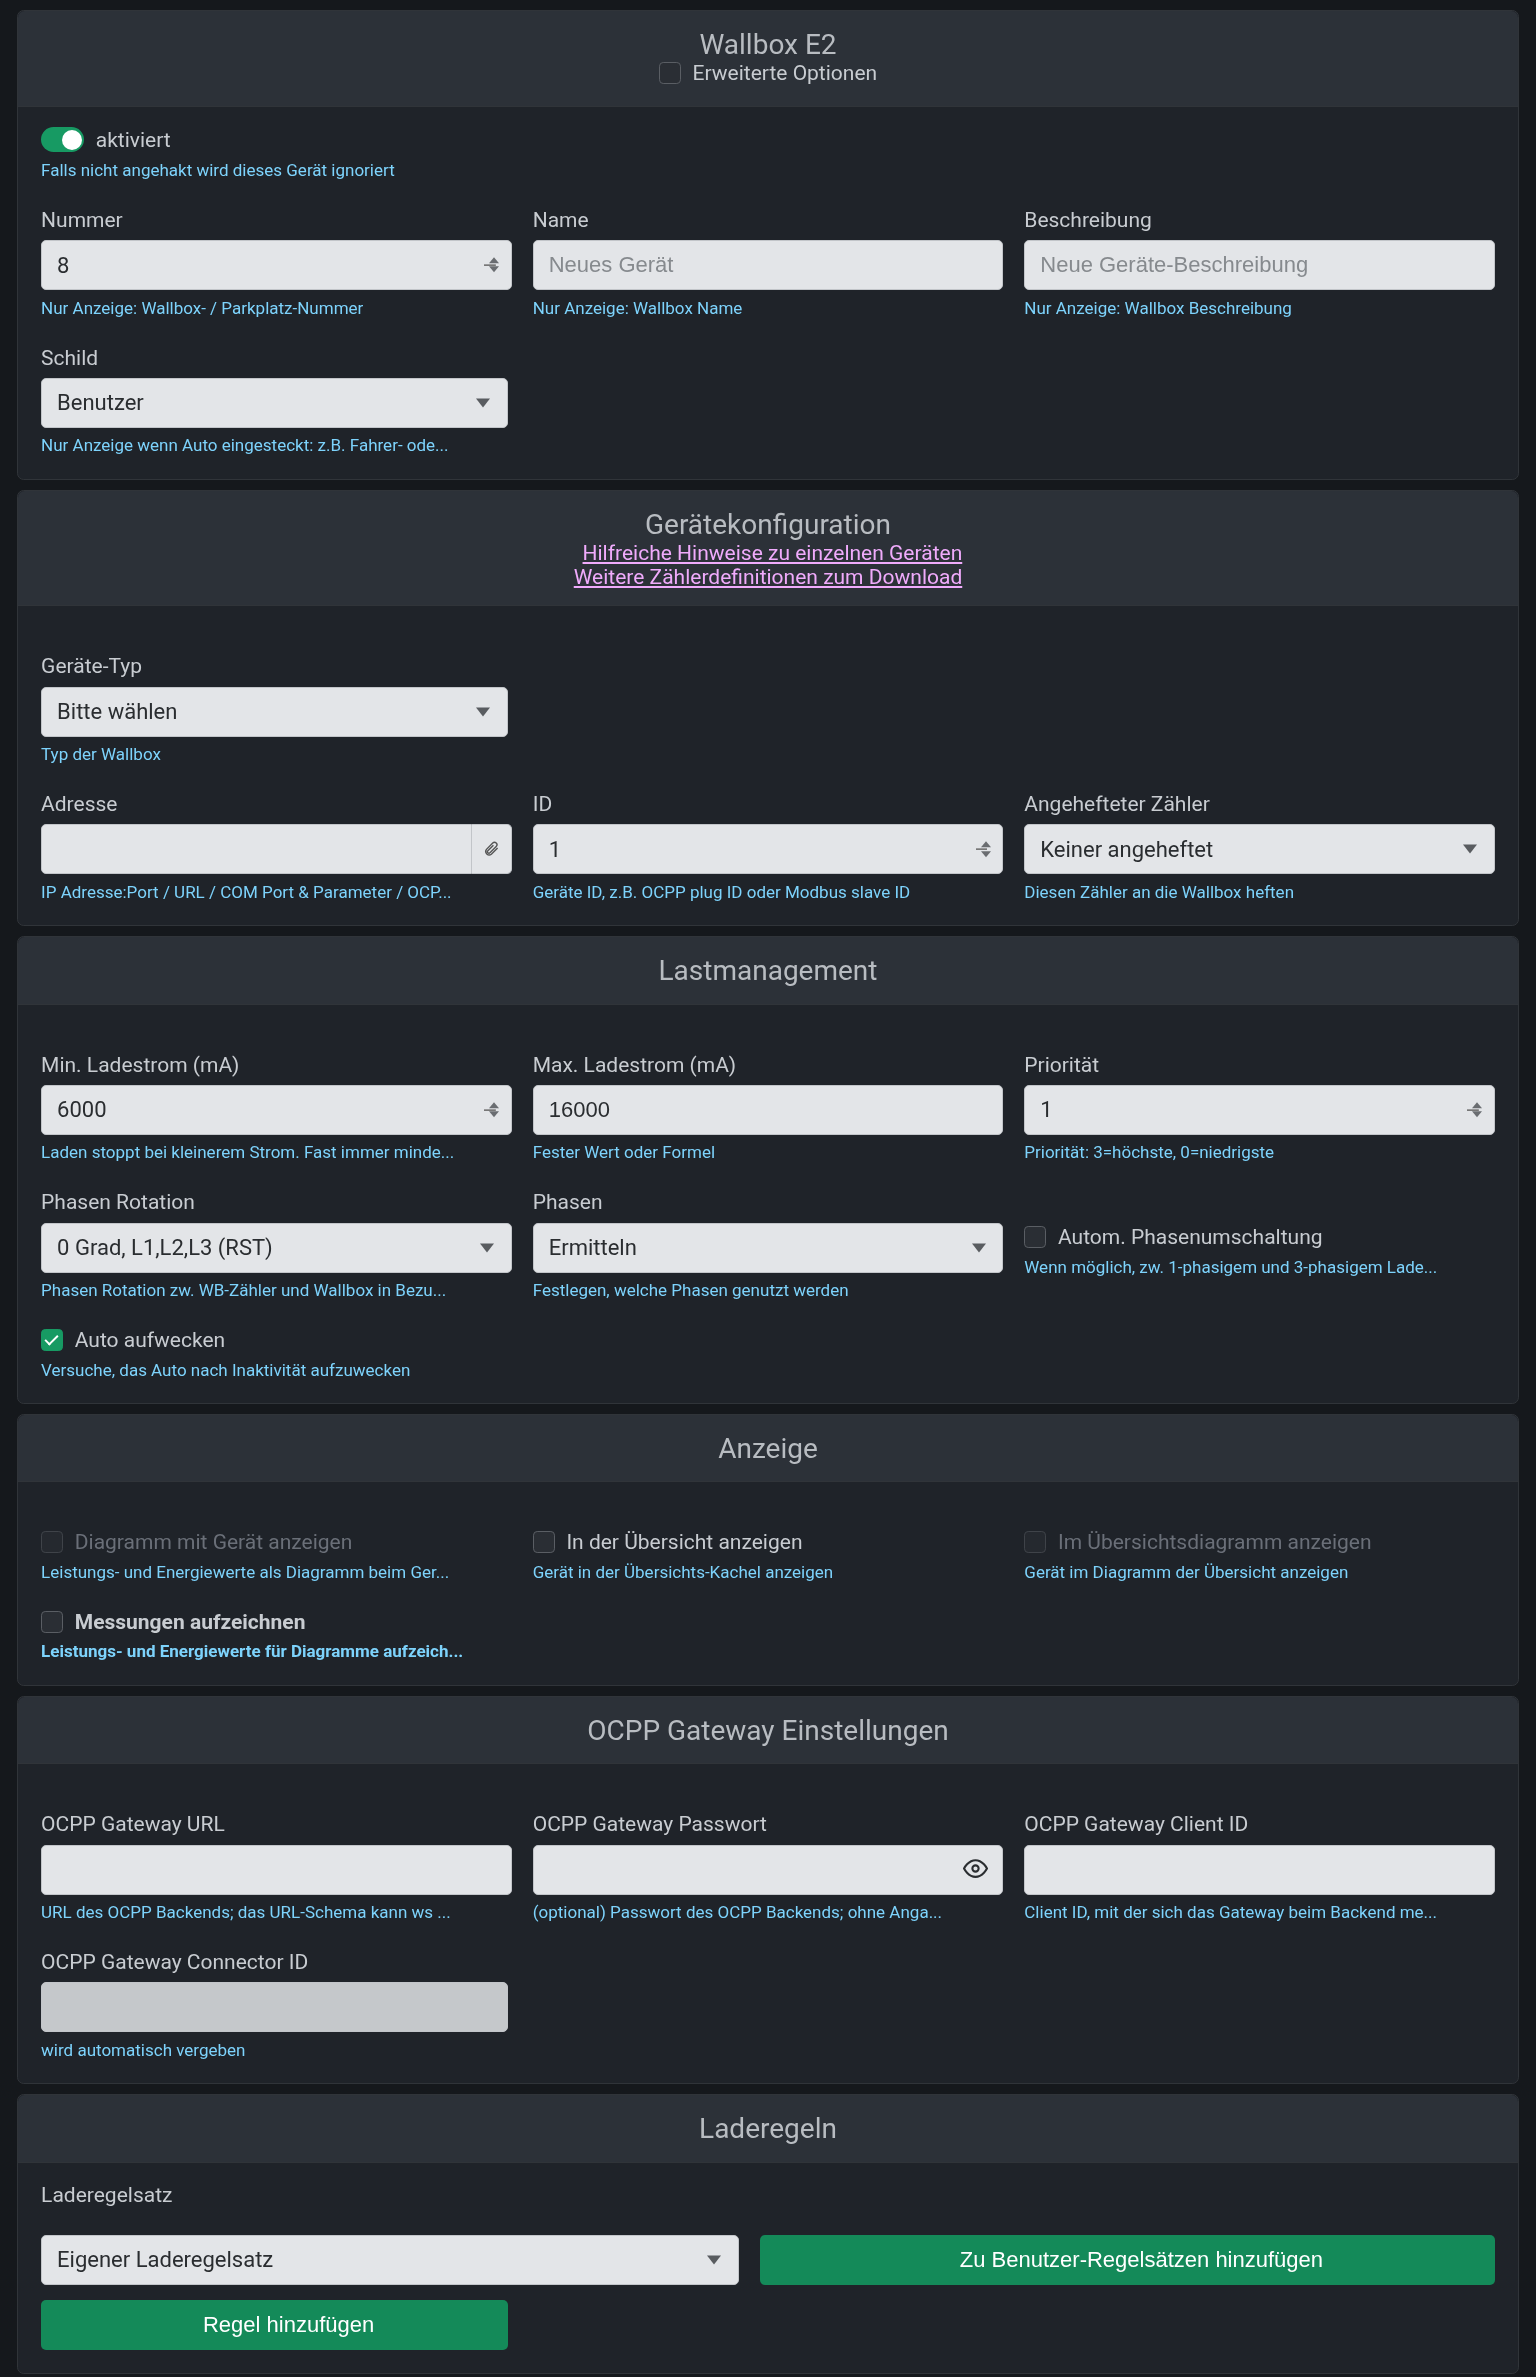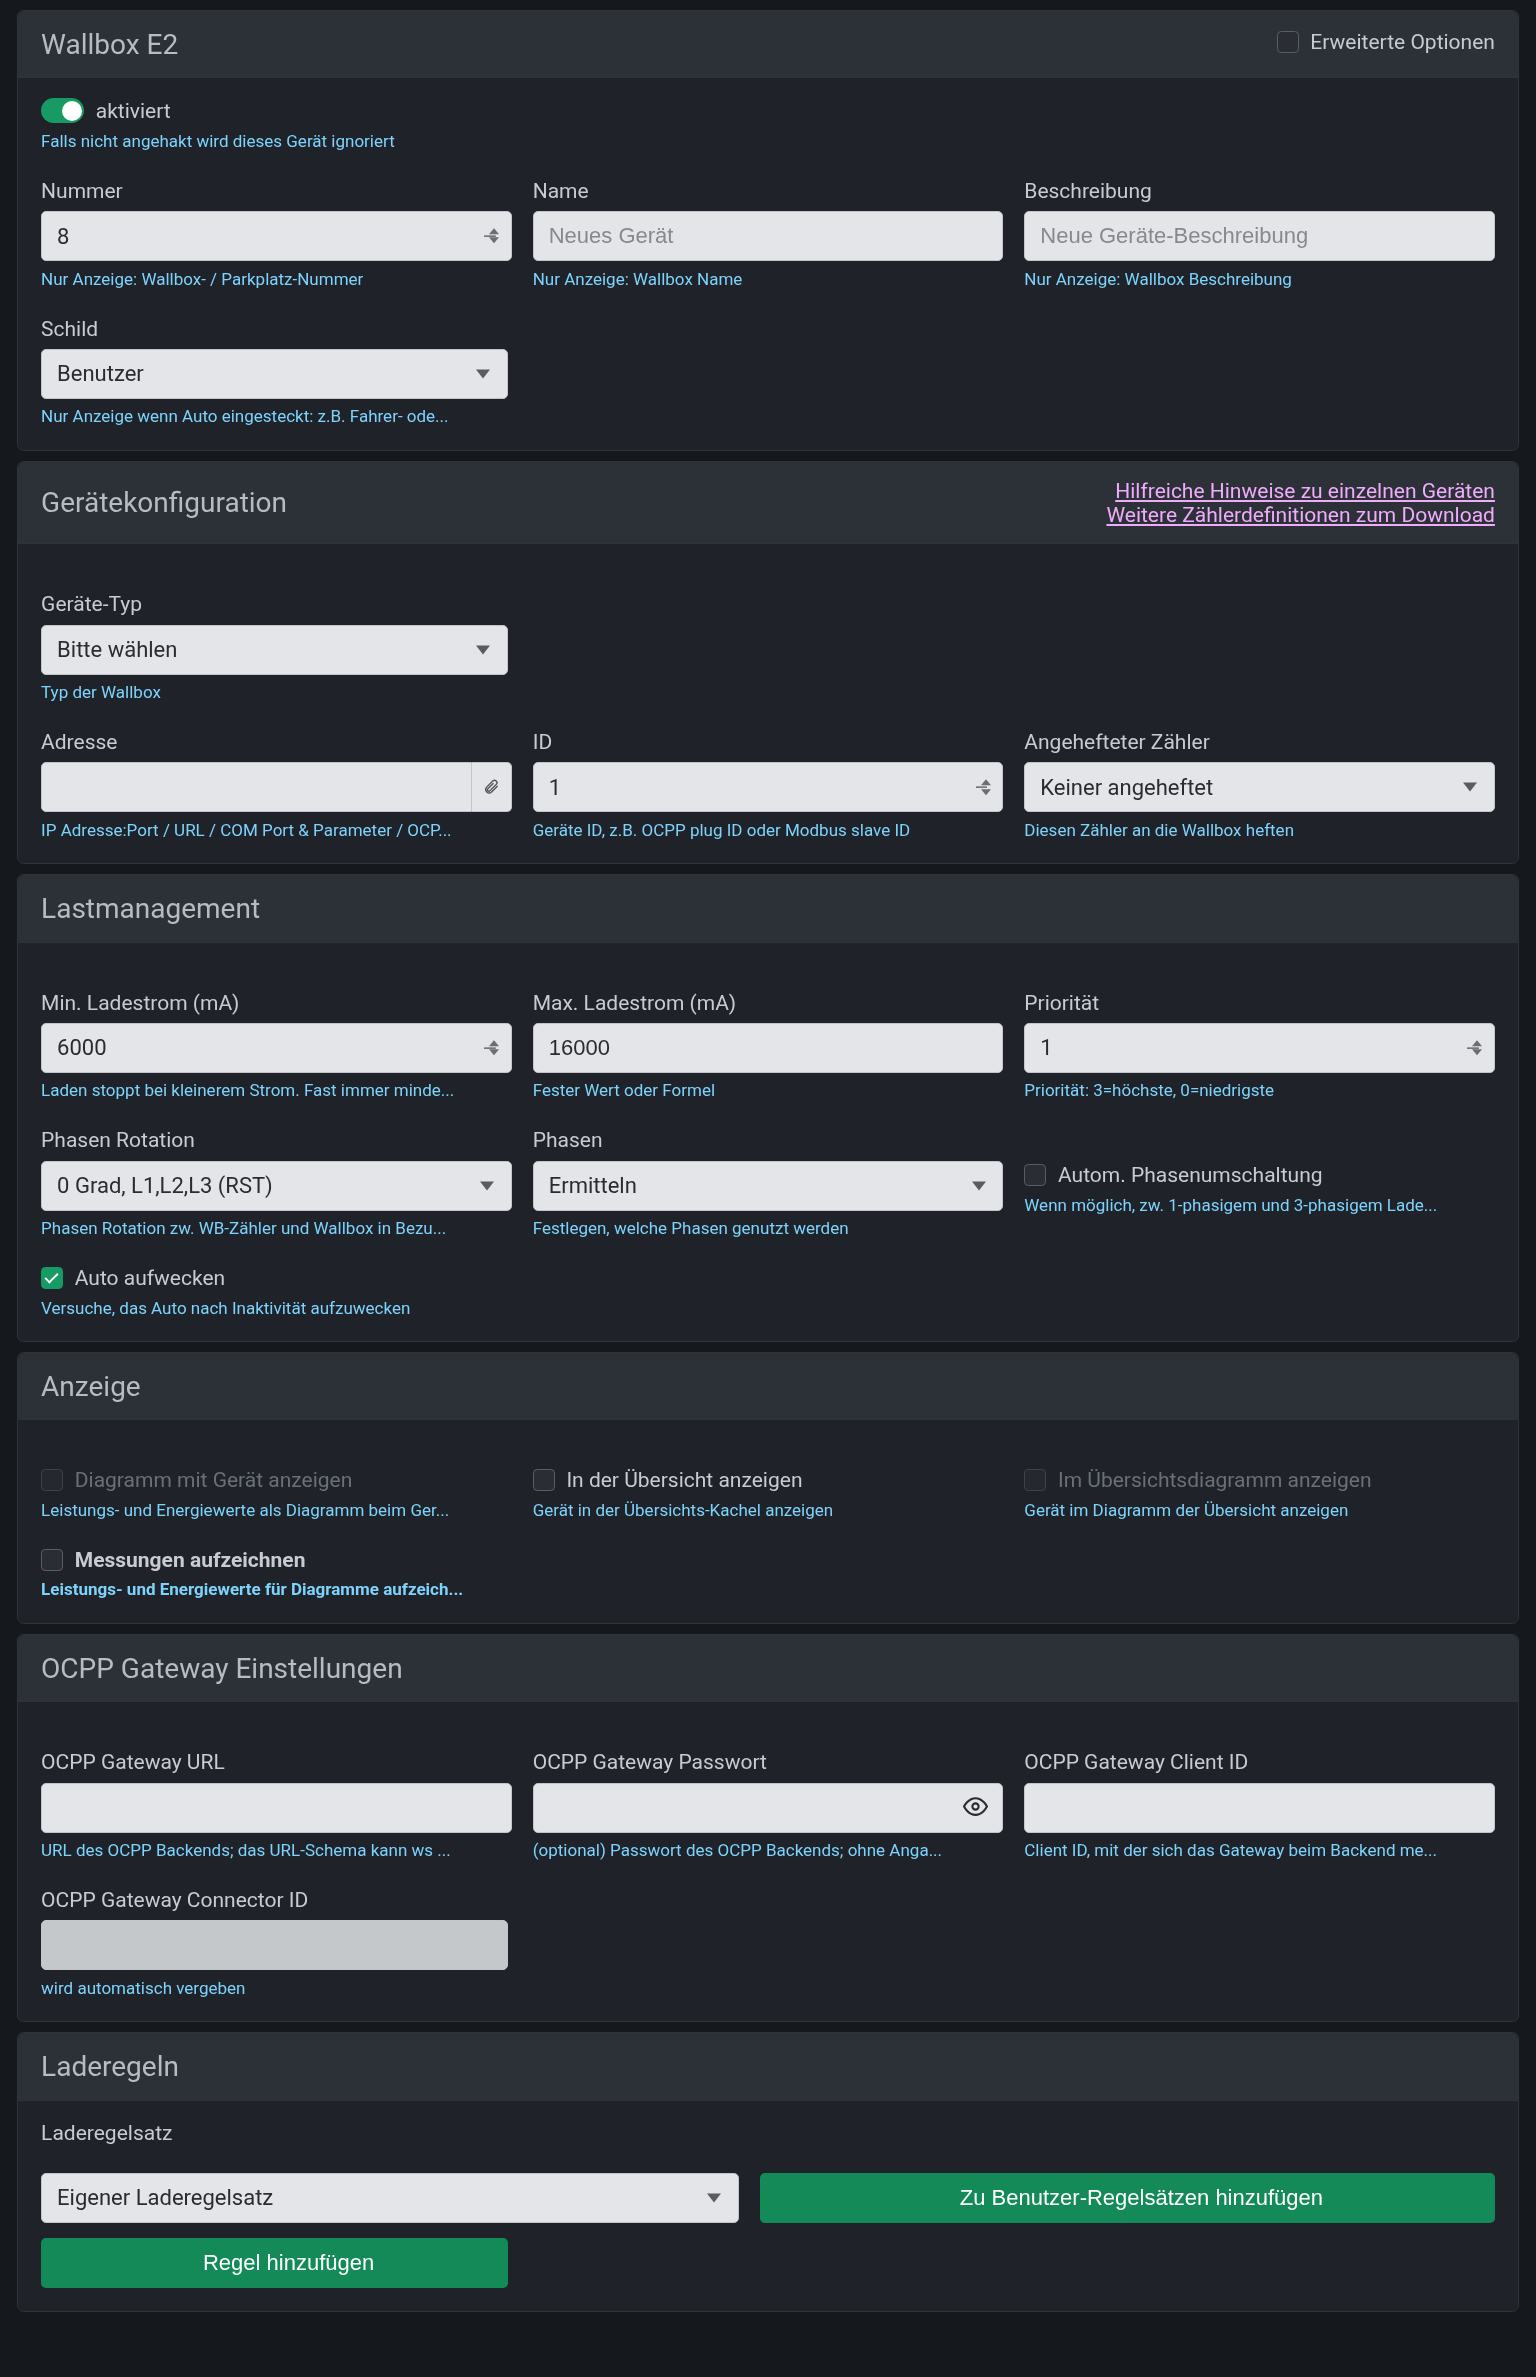--- a/index.html
+++ b/index.html
@@ -16,22 +16,23 @@
   border: 0.8px solid #303439;
   border-radius: 6.7px;
   margin: 10px 16.7px;
 }
 .panel-header {
   background: #2c3138;
   padding: 16.7px 23.4px;
   border-bottom: 0.8px solid #303439;
   border-radius: 6.7px 6.7px 0 0;
   display: flex;
-  justify-content: space-between;
+  justify-content: flex-start;
   align-items: center;
+  flex-direction: column;
 }
 .panel-title {
   font-size: 28px;
   font-weight: 400;
   color: #b8bcc1;
 }
 .panel-body {
   padding: 20px 23.4px 23.4px;
 }
 .field-row {

